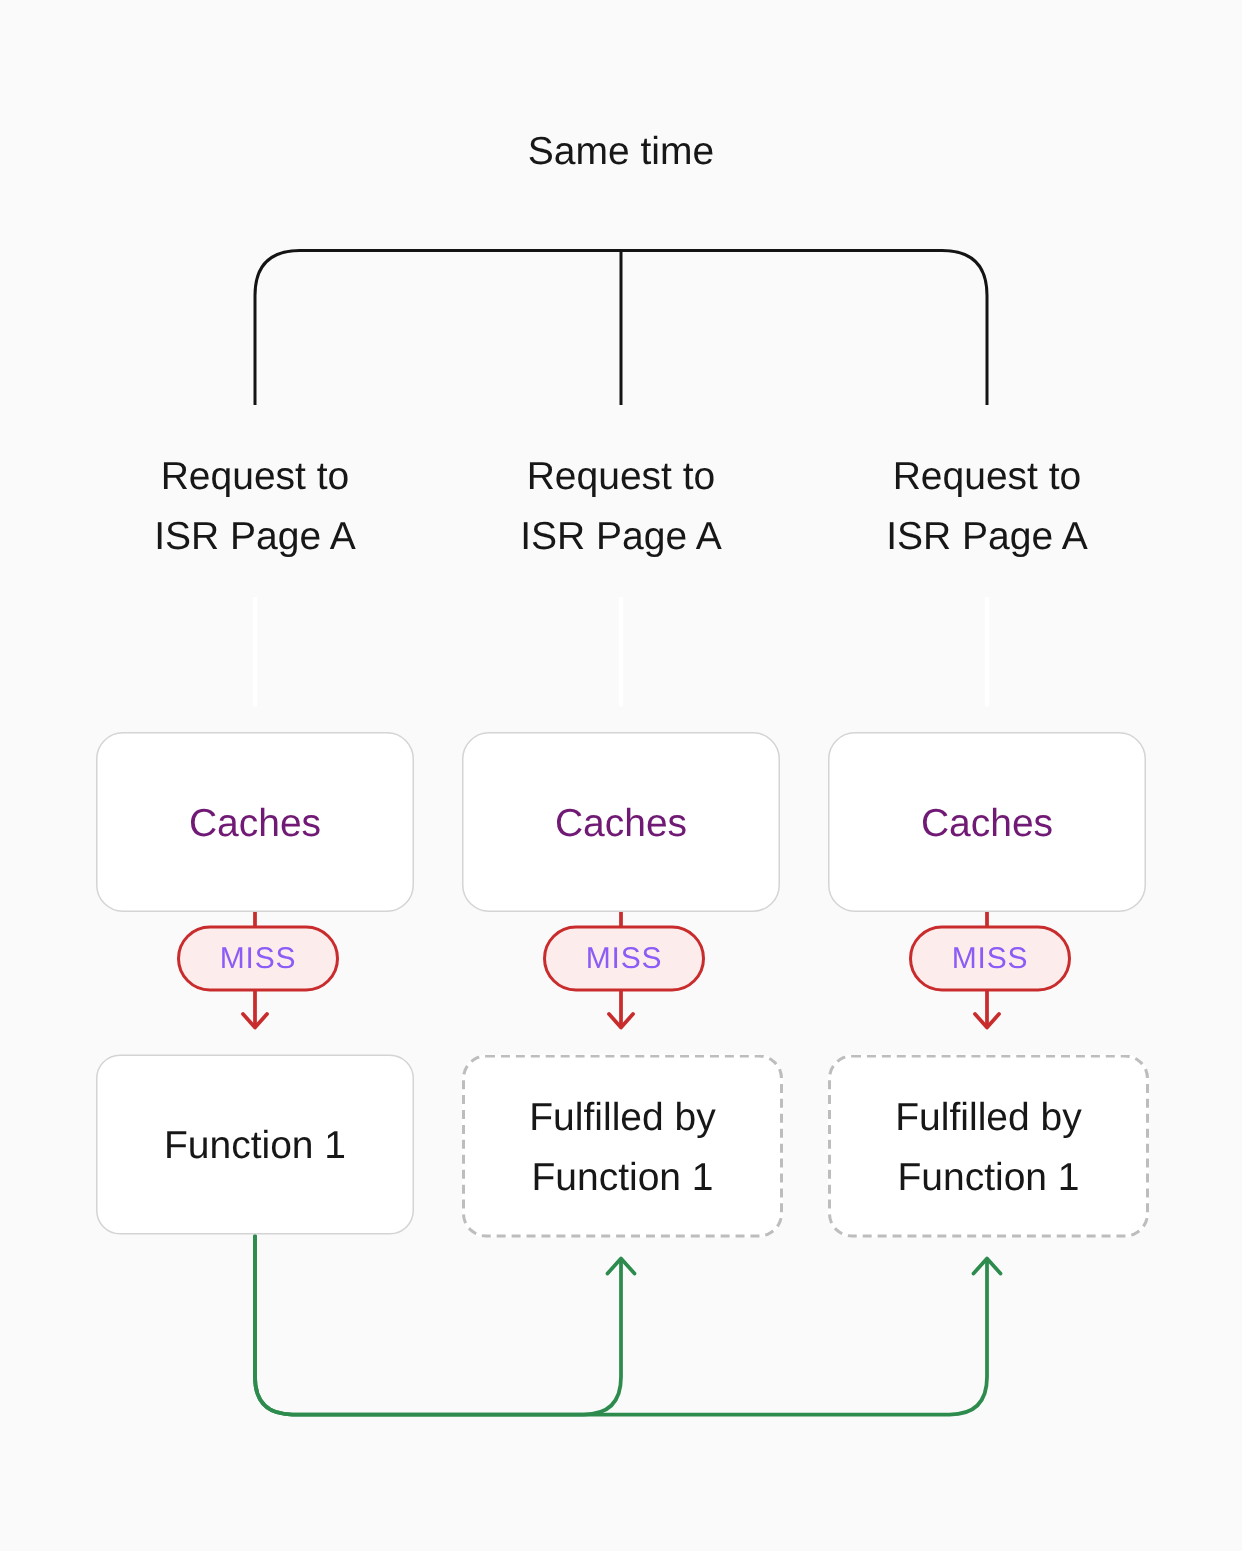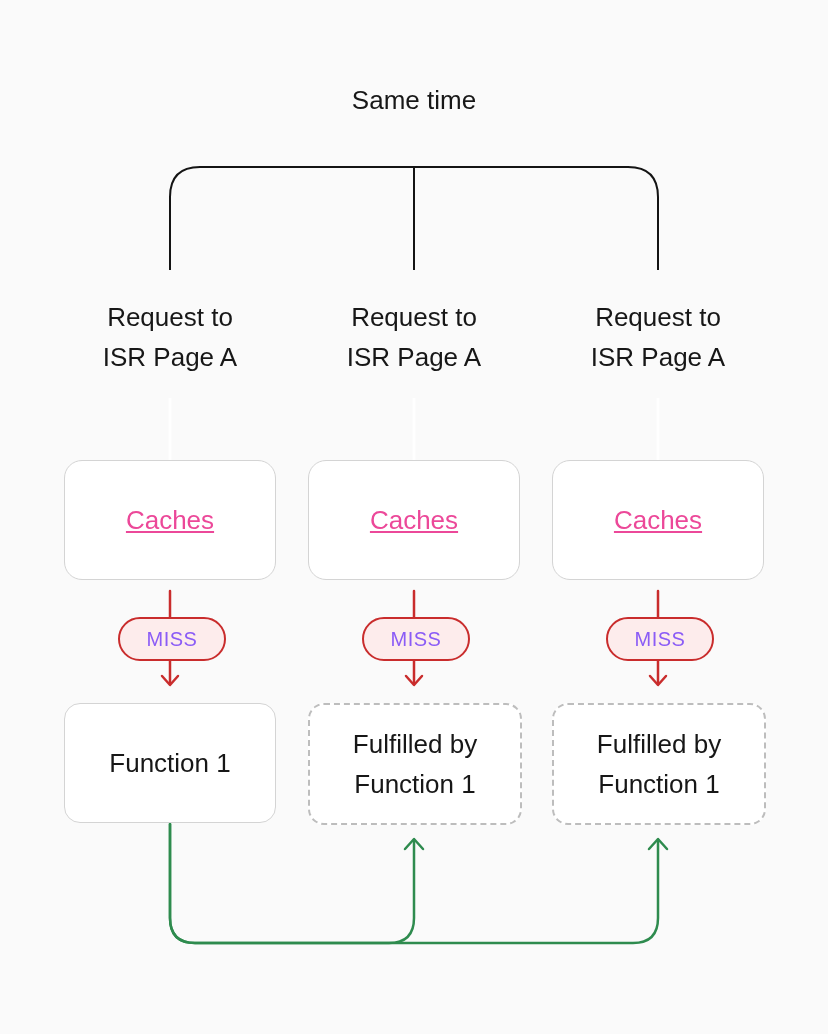--- a/index.html
+++ b/index.html
@@ -40,33 +40,32 @@
     width: 212px;
     text-align: center;
     font-size: 26px;
     font-weight: 400;
     line-height: 40px;
     color: #171717;
     z-index: 1;
   }
   .cache-box {
     position: absolute;
-    top: 460px;
+    top: 488px;
     width: 210px;
     height: 118px;
     background: #ffffff;
     border: 1px solid #d4d4d4;
     border-radius: 18px;
     display: flex;
     align-items: center;
     justify-content: center;
     font-size: 26px;
-    color: #ec4899;
+    color: #701a75;
     z-index: 1;
-    text-decoration: underline;
   }
   .miss-pill {
     position: absolute;
     top: 617px;
     width: 104px;
     height: 40px;
     background: #fdecec;
     border: 2px solid #c92c2c;
     border-radius: 24px;
     display: flex;

